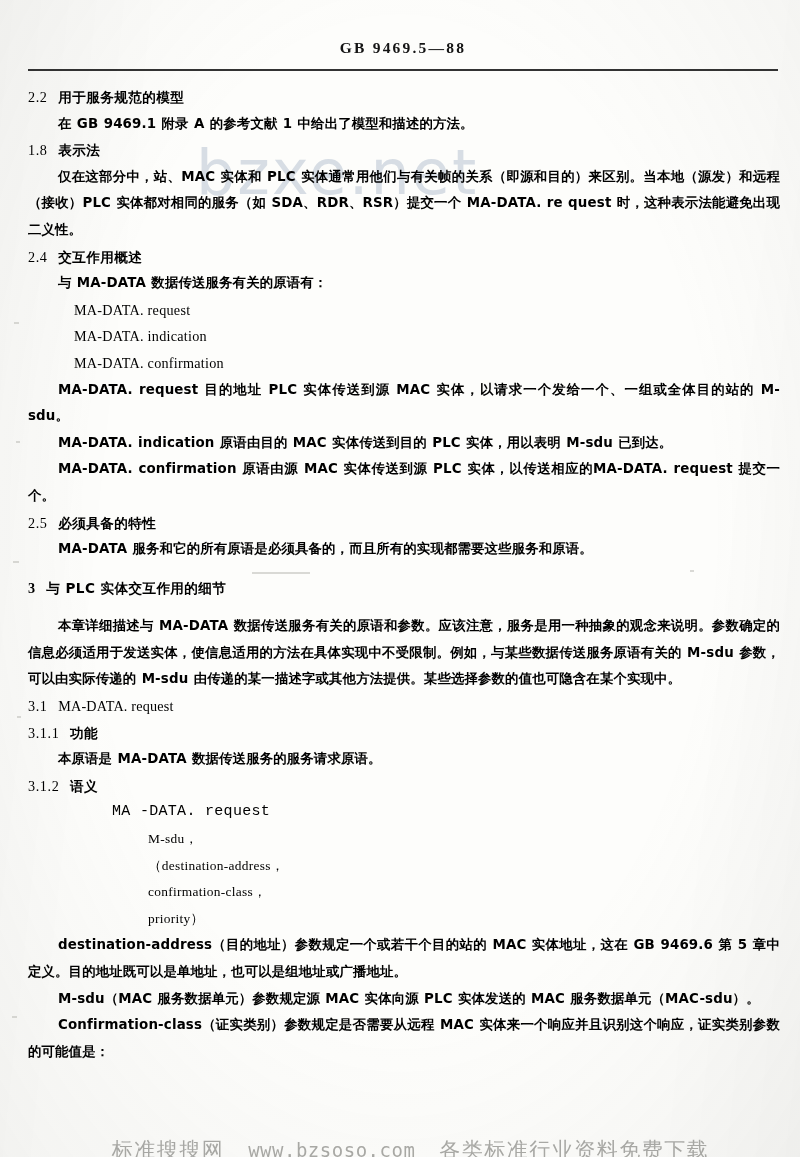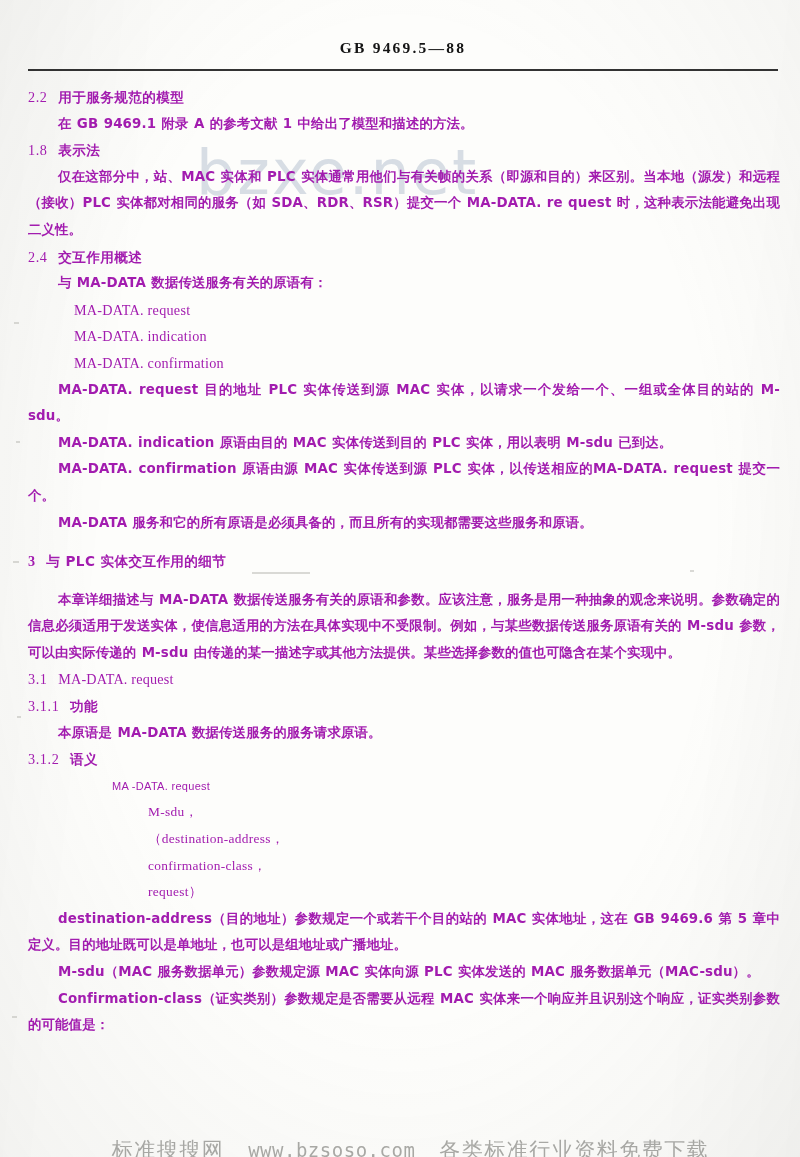--- a/index.html
+++ b/index.html
@@ -63,21 +63,21 @@
   }
 
   
   .content {
     position: absolute;
     left: 28px;
     top: 84px;
     width: 752px;
     font-size: 14.1px;
     line-height: 26.6px;
-    color: #a21caf;
+    color: #000000;
     z-index: 3;
   }
 
   
   .clause {
     display: block;
     margin: 0;
     font-size: 14.2px;
     line-height: 26.6px;
     white-space: pre;
@@ -129,22 +129,22 @@
     font-family: "Liberation Serif", "DejaVu Serif", serif;
     font-size: 14.2px;
     line-height: 26.6px;
     letter-spacing: .25px;
   }
 
   
   .sig {
     margin: 0;
     padding-left: 84px;
-    font-family: Liberation Sans, sans-serif;
-    font-size: 11px;
+    font-family: Liberation Mono, monospace;
+    font-size: 15px;
     line-height: 26.6px;
     letter-spacing: .3px;
   }
   .arg {
     margin: 0;
     padding-left: 120px;
     font-family: "Liberation Serif", "DejaVu Serif", serif;
     font-size: 13.4px;
     line-height: 26.6px;
     letter-spacing: .3px;
@@ -229,37 +229,38 @@
     <p class="para">与 MA-DATA 数据传送服务有关的原语有：</p>
 
     <div class="prim">MA-DATA. request</div>
     <div class="prim">MA-DATA. indication</div>
     <div class="prim">MA-DATA. confirmation</div>
 
     <p class="para">MA-DATA. request 目的地址 PLC 实体传送到源 MAC 实体，以请求一个发给一个、一组或全体目的站的 M-sdu。</p>
     <p class="para">MA-DATA. indication 原语由目的 MAC 实体传送到目的 PLC 实体，用以表明 M-sdu 已到达。</p>
     <p class="para">MA-DATA. confirmation 原语由源 MAC 实体传送到源 PLC 实体，以传送相应的MA-DATA. request 提交一个。</p>
 
+    <div class="clause"><span class="num">2.5</span>&nbsp;&nbsp;&nbsp;<span class="ttl">必须具备的特性</span></div>
     <p class="para">MA-DATA 服务和它的所有原语是必须具备的，而且所有的实现都需要这些服务和原语。</p>
 
     <div class="clause major"><span class="num">3</span>&nbsp;&nbsp;&nbsp;<span class="ttl">与 PLC 实体交互作用的细节</span></div>
     <p class="para">本章详细描述与 MA-DATA 数据传送服务有关的原语和参数。应该注意，服务是用一种抽象的观念来说明。参数确定的信息必须适用于发送实体，使信息适用的方法在具体实现中不受限制。例如，与某些数据传送服务原语有关的 M-sdu 参数，可以由实际传递的 M-sdu 由传递的某一描述字或其他方法提供。某些选择参数的值也可隐含在某个实现中。</p>
 
     <div class="clause plain"><span class="num">3.1</span>&nbsp;&nbsp;&nbsp;<span class="lat">MA-DATA. request</span></div>
 
     <div class="clause"><span class="num">3.1.1</span>&nbsp;&nbsp;&nbsp;<span class="ttl">功能</span></div>
     <p class="para">本原语是 MA-DATA 数据传送服务的服务请求原语。</p>
 
     <div class="clause"><span class="num">3.1.2</span>&nbsp;&nbsp;&nbsp;<span class="ttl">语义</span></div>
 
     <div class="sig">MA -DATA. request</div>
     <div class="arg">M-sdu，</div>
     <div class="arg">（destination-address，</div>
     <div class="arg">confirmation-class，</div>
-    <div class="arg">request）</div>
+    <div class="arg">priority）</div>
 
     <p class="para">destination-address（目的地址）参数规定一个或若干个目的站的 MAC 实体地址，这在 GB 9469.6 第 5 章中定义。目的地址既可以是单地址，也可以是组地址或广播地址。</p>
     <p class="para">M-sdu（MAC 服务数据单元）参数规定源 MAC 实体向源 PLC 实体发送的 MAC 服务数据单元（MAC-sdu）。</p>
     <p class="para">Confirmation-class（证实类别）参数规定是否需要从远程 MAC 实体来一个响应并且识别这个响应，证实类别参数的可能值是：</p>
 
   </div>
 
   <div class="wm-foot">
     <span class="wcn">标准搜搜网</span><span class="wurl">  www.bzsoso.com  </span><span class="wcn">各类标准行业资料免费下载</span>
   </div>

